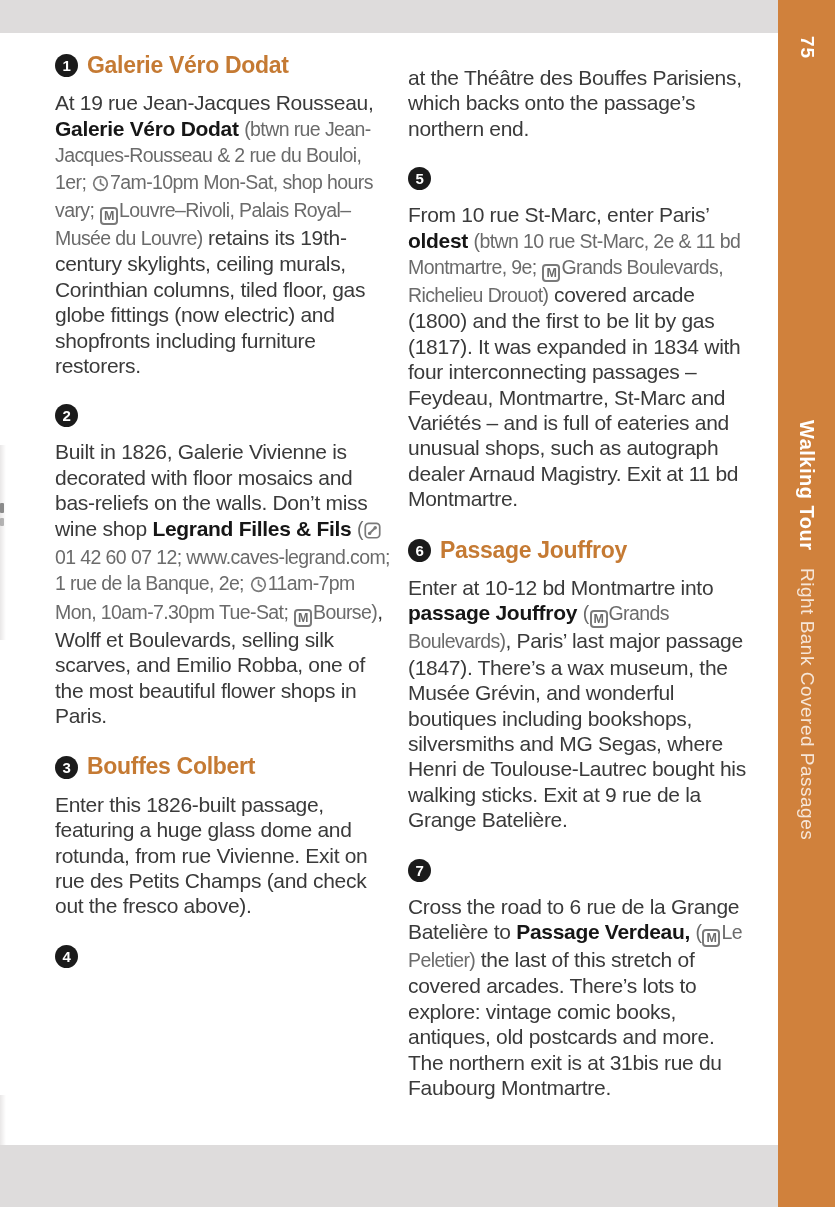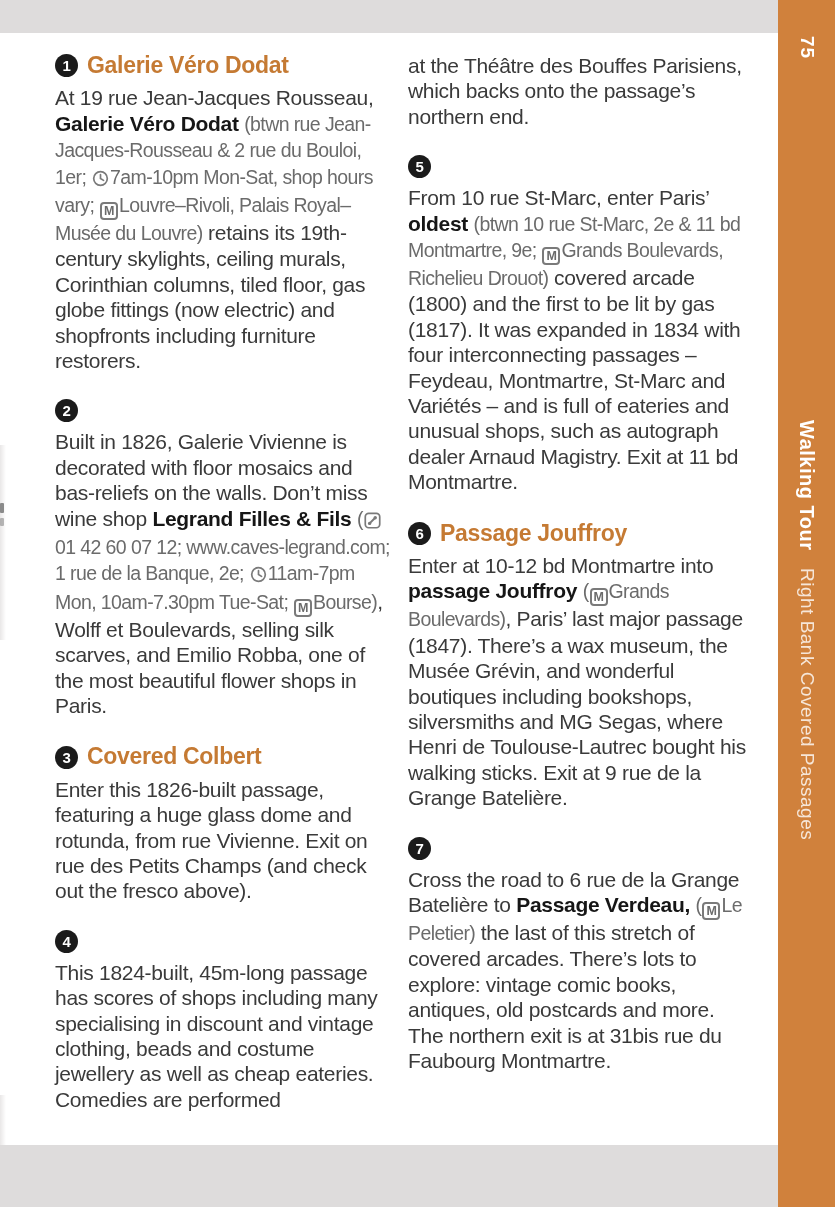--- a/index.html
+++ b/index.html
@@ -23,21 +23,21 @@
     margin:0 0 7px 0; padding:0;
     font-size:23px; font-weight:bold; letter-spacing:-0.3px;
   }
   .sec-title { line-height:1.1; }
   .num-badge {
     flex:none; width:23px; height:23px; border-radius:50%;
     background:#1b1b1b; color:#ffffff;
     font-size:15px; font-weight:bold; line-height:23px; text-align:center;
   }
   p.body {
-    margin:0 0 26px 0; padding:0;
+    margin:12px 0 26px 0; padding:0;
     font-size:21px; line-height:25.4px; color:#3a3a3a; letter-spacing:-0.3px;
   }
   .b { font-weight:bold; color:#161616; }
   .g { color:#6b6b6b; font-size:19.5px; letter-spacing:-0.6px; }
 
   .inline-icon { display:inline-block; vertical-align:-3px; margin:0 1px; }
   .m-box {
     display:inline-block; box-sizing:border-box; width:18px; height:18px;
     border:2px solid #7a7a7a; border-radius:4px;
     color:#6b6b6b; font-weight:bold; font-size:12.5px; line-height:14px;
@@ -88,27 +88,26 @@
             <rect x="1.5" y="1.5" width="17" height="17" rx="4" fill="none" stroke="#7a7a7a" stroke-width="2"></rect>
             <circle cx="6.6" cy="13.4" r="2" fill="#7a7a7a"></circle>
             <circle cx="13.2" cy="6.8" r="2" fill="#7a7a7a"></circle>
             <path d="M6.6 13.4 L13.2 6.8" stroke="#7a7a7a" stroke-width="2.4" stroke-linecap="round"></path>
           </svg></span><span class="g">01 42 60 07 12; www.caves-legrand.com; 1 rue de la Banque, 2e; </span><span class="inline-icon"><svg width="17" height="17" viewBox="0 0 20 20">
             <circle cx="10" cy="10" r="8" fill="none" stroke="#7a7a7a" stroke-width="2"></circle>
             <path d="M10 5.5 L10 10 L13.6 12.2" fill="none" stroke="#7a7a7a" stroke-width="2" stroke-linecap="round"></path>
           </svg></span><span class="g">11am-7pm Mon, 10am-7.30pm Tue-Sat; </span><span class="m-box">M</span><span class="g">Bourse)</span><span>, Wolff et Boulevards, selling silk scarves, and Emilio Robba, one of the most beautiful flower shops in Paris.</span></p>
       <h2 class="sec-h" style="color: rgb(197, 122, 51);">
         <span class="num-badge">3</span>
-        <span class="sec-title">Covered Colbert</span>
+        <span class="sec-title">Bouffes Colbert</span>
       </h2>
       <p class="body"><span>Enter this 1826-built passage, featuring a huge glass dome and rotunda, from rue Vivienne. Exit on rue des Petits Champs (and check out the fresco above).</span></p>
       <h2 class="sec-h" style="color: rgb(197, 122, 51);">
         <span class="num-badge">4</span>
       </h2>
-      <p class="body"><span>This 1824-built, 45m-long passage has scores of shops including many specialising in discount and vintage clothing, beads and costume jewellery as well as cheap eateries. Comedies are performed</span></p>
     </div>
   <div class="col col-right" id="col-right">
       <p class="body"><span>at the Théâtre des Bouffes Parisiens, which backs onto the passage’s northern end.</span></p>
       <h2 class="sec-h" style="color: rgb(197, 122, 51);">
         <span class="num-badge">5</span>
       </h2>
       <p class="body"><span>From 10 rue St-Marc, enter Paris’ </span><span class="b">oldest</span><span> </span><span class="g">(btwn 10 rue St-Marc, 2e &amp; 11 bd Montmartre, 9e; </span><span class="m-box">M</span><span class="g">Grands Boulevards, Richelieu Drouot)</span><span> covered arcade (1800) and the first to be lit by gas (1817). It was expanded in 1834 with four interconnecting passages – Feydeau, Montmartre, St-Marc and Variétés – and is full of eateries and unusual shops, such as autograph dealer Arnaud Magistry. Exit at 11 bd Montmartre.</span></p>
       <h2 class="sec-h" style="color: rgb(197, 122, 51);">
         <span class="num-badge">6</span>
         <span class="sec-title">Passage Jouffroy</span>

